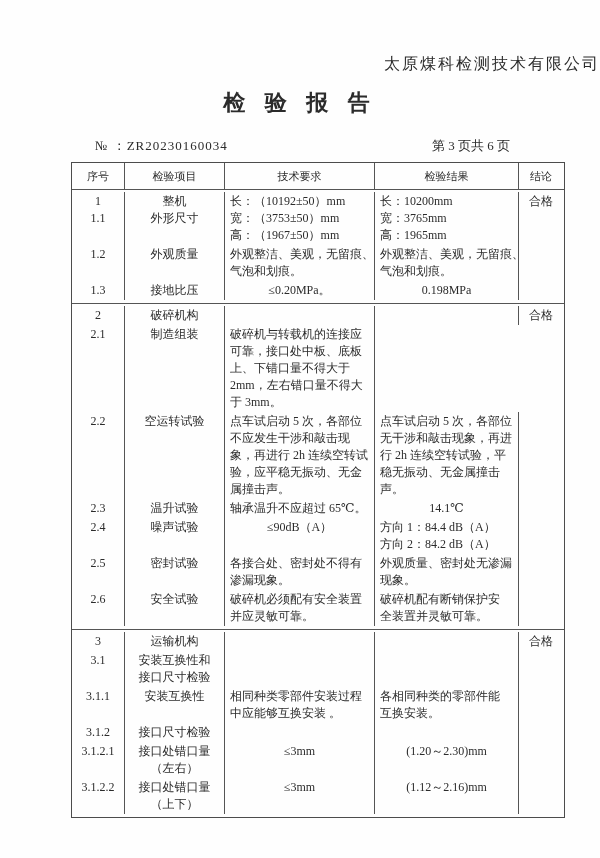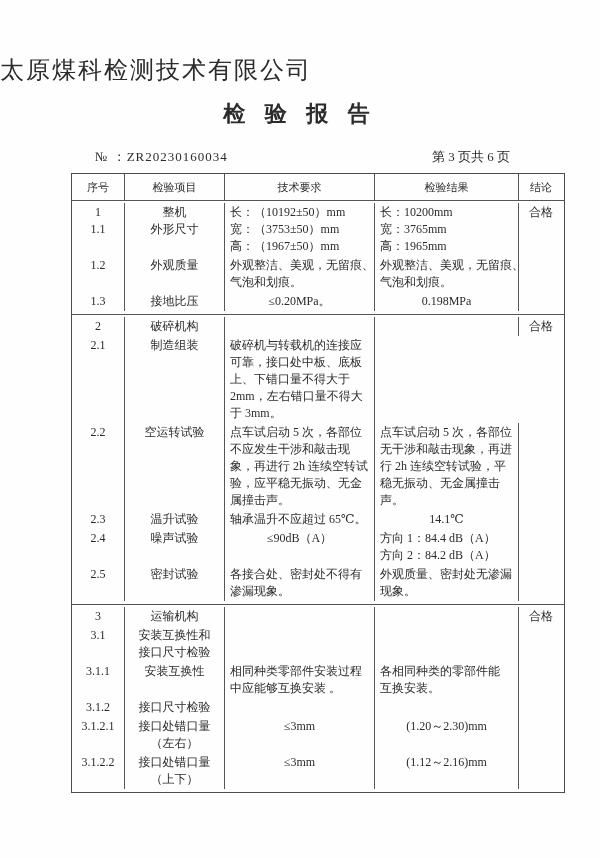--- a/index.html
+++ b/index.html
@@ -1,21 +1,21 @@
 <!DOCTYPE html>
 <html><head>
 <meta charset="utf-8">
 <style>
   html,body{margin:0;padding:0;background:#e9e9e9;}
   .page{
     position:relative; width:600px; height:858px; margin:0 auto;
     background:#fefefe; overflow:hidden;
     font-family:"Liberation Serif","DejaVu Serif",serif; color:#2b2b2b;
   }
-  .company{ text-align:left; font-size:24px; letter-spacing:2px; padding-top:54px; }
+  .company{ text-align:right; font-size:16px; letter-spacing:2px; padding-top:54px; }
   .title{ text-align:center; font-size:22px; font-weight:bold; letter-spacing:7px; margin-top:13px; }
   .meta{ display:flex; justify-content:space-between; align-items:flex-end;
          margin:19px 90px 7px 95px; font-size:13px; }
   .meta .no-line{ letter-spacing:1px;text-align:right; }
   
   .rtable{ margin-left:71px; width:494px; box-sizing:border-box;
            border:1.5px solid #4c4c4c; font-size:12px; line-height:17px; }
   .trow{ display:grid; grid-template-columns:52px 100px 150px 144px 45px; }
   .cell{ box-sizing:border-box; padding:1px 4px; }
   .cell + .cell{ border-left:1px solid #555; }
@@ -193,20 +193,37 @@
           <div class="cell req">
             <div class="line">各接合处、密封处不得有</div>
             <div class="line">渗漏现象。</div>
           </div>
           <div class="cell res">
             <div class="line">外观质量、密封处无渗漏</div>
             <div class="line">现象。</div>
           </div>
           <div class="cell concl"></div>
         </div>
+        <div class="trow">
+          <div class="cell no">
+            <div class="line">2.6</div>
+          </div>
+          <div class="cell name">
+            <div class="line">安全试验</div>
+          </div>
+          <div class="cell req">
+            <div class="line">破碎机必须配有安全装置</div>
+            <div class="line">并应灵敏可靠。</div>
+          </div>
+          <div class="cell res">
+            <div class="line">破碎机配有断销保护安</div>
+            <div class="line">全装置并灵敏可靠。</div>
+          </div>
+          <div class="cell concl"></div>
+        </div>
       </div>
       <div class="section">
         <div class="trow">
           <div class="cell no">
             <div class="line">3</div>
           </div>
           <div class="cell name">
             <div class="line">运输机构</div>
           </div>
           <div class="cell req"></div>

